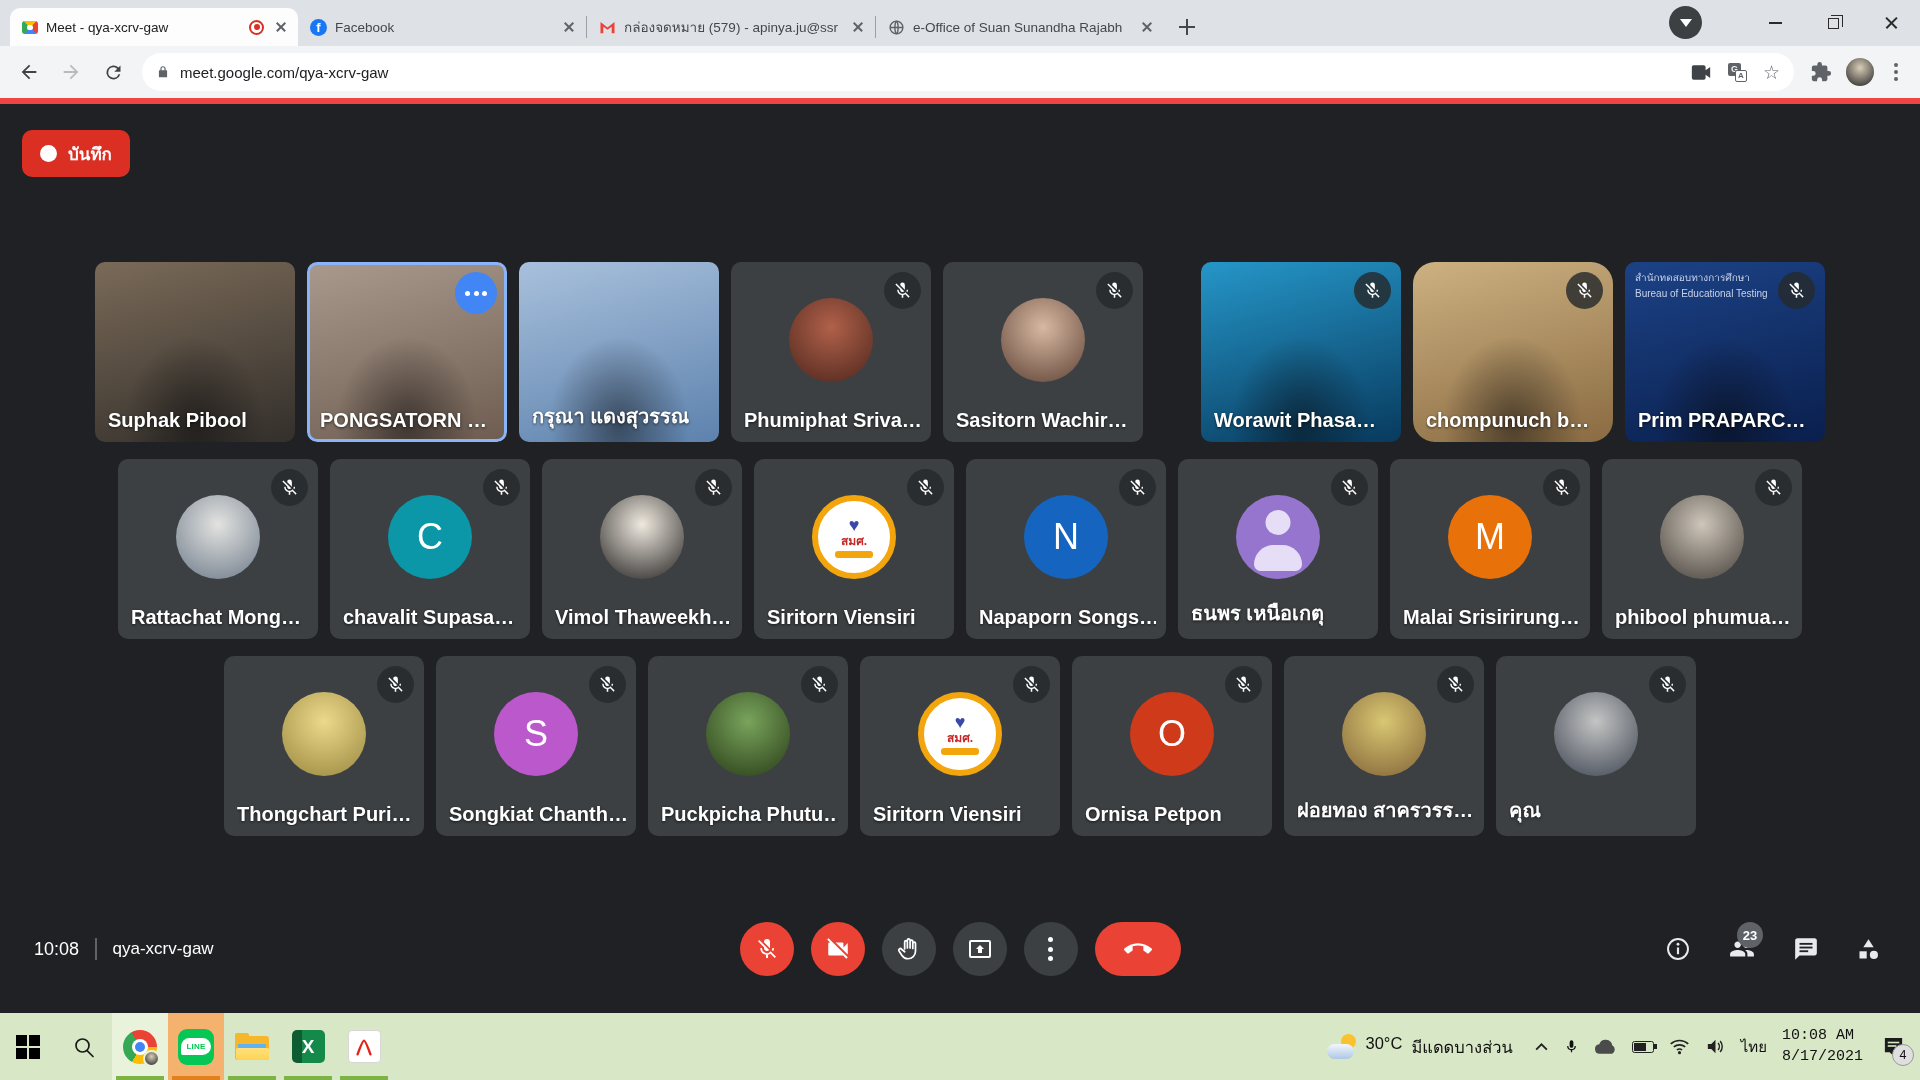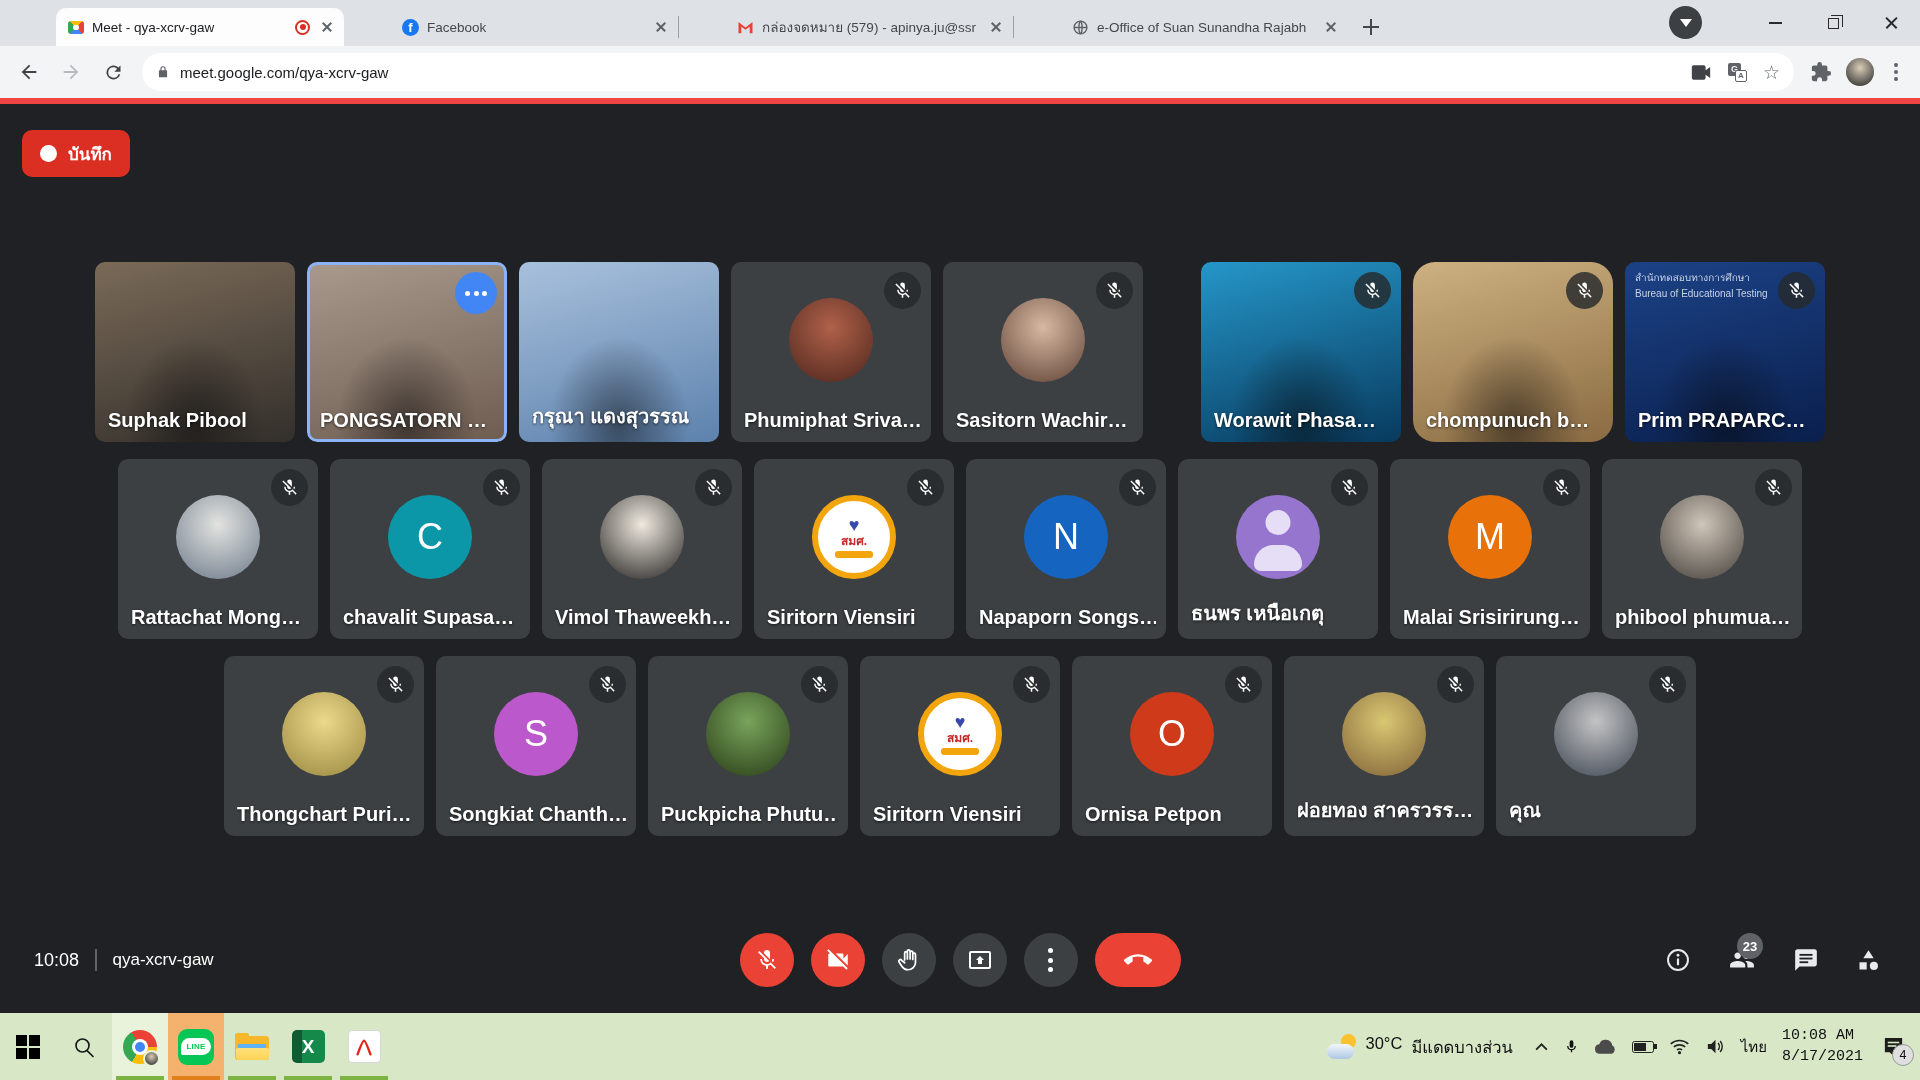--- a/index.html
+++ b/index.html
@@ -2,21 +2,21 @@
 <html><head>
 <meta charset="utf-8">
 <style>
   * { margin:0; padding:0; box-sizing:border-box; }
   html,body { width:1920px; height:1080px; overflow:hidden;
     font-family:"Liberation Sans","DejaVu Sans",sans-serif; }
   .screen { width:1920px; height:1080px; display:flex; flex-direction:column; background:#202124; }
 
   
   .tabstrip { height:46px; background:#dee1e6; position:relative; display:flex; align-items:flex-end; padding-left:10px; flex:none; }
-  .tab { width:288px; height:38px; display:flex; align-items:center; gap:8px; padding:0 8px 0 12px; color:#45484b; font-size:13.5px; position:relative; cursor:default;margin-left:46px; }
+  .tab { width:288px; height:38px; display:flex; align-items:center; gap:8px; padding:0 8px 0 12px; color:#45484b; font-size:13.5px; position:relative; cursor:default; }
   .tab.active { background:#fdfdfd; border-radius:10px 10px 0 0; color:#202124; }
   .tab-title { flex:1; white-space:nowrap; overflow:hidden; }
   .tabsep { width:1px; height:22px; background:#9aa0a6; margin-bottom:8px; flex:none; }
   .tclose { width:18px; height:18px; position:relative; flex:none; border-radius:50%; }
   .tclose i { position:absolute; left:3px; right:3px; top:8px; height:1.8px; background:#5f6368; }
   .tclose i:first-child { transform:rotate(45deg); }
   .tclose i:last-child { transform:rotate(-45deg); }
   .recdot { width:15px; height:15px; border-radius:50%; border:2.5px solid #d93025; display:flex; align-items:center; justify-content:center; flex:none; }
   .recdot::after { content:''; width:6px; height:6px; border-radius:50%; background:#d93025; }
   .fav-meet { width:16px; height:13px; border-radius:3px; flex:none;
@@ -73,21 +73,21 @@
   .ava-letter { color:#fff; font-size:36px; font-weight:500; display:flex; align-items:center; justify-content:center; }
   .ava-person { overflow:hidden; }
   .p-head { position:absolute; top:15px; left:50%; transform:translateX(-50%); width:25px; height:25px; border-radius:50%; background:#e6def7; }
   .p-body { position:absolute; bottom:8px; left:50%; transform:translateX(-50%); width:48px; height:26px; border-radius:24px 24px 8px 8px; background:#e6def7; }
   .ava-logo { background:#fff; border:6px solid #f2a50c; display:flex; flex-direction:column; align-items:center; justify-content:center; gap:1px; }
   .logo-mark { color:#3949ab; font-size:18px; line-height:1; }
   .logo-thai { color:#c62828; font-size:12px; font-weight:700; line-height:1.1; }
   .logo-bar { width:38px; height:7px; border-radius:3px; background:#f2a50c; margin-top:2px; }
 
   
-  .meetbar { position:absolute; left:0; right:0; bottom:4px; height:98px; display:flex; align-items:center;text-decoration:underline; }
+  .meetbar { position:absolute; left:0; right:0; bottom:15px; height:98px; display:flex; align-items:center;text-decoration:underline; }
   .meet-left { position:absolute; left:34px; display:flex; align-items:center; gap:16px; color:#fff; }
   .meet-time { font-size:18px; font-weight:500; }
   .meet-sep { width:1.5px; height:22px; background:#5f6368; }
   .meet-code { font-size:17px; font-weight:500; }
   .ctl-row { margin:0 auto; display:flex; align-items:center; gap:17px; }
   .ctl { width:54px; height:54px; border-radius:50%; display:flex; align-items:center; justify-content:center; }
   .ctl.red { background:#ea4335; }
   .ctl.dark { background:#3c4043; }
   .ctl.end { width:86px; border-radius:27px; background:#ea4335; }
   .dots-v { width:5px; height:24px; position:relative; }

